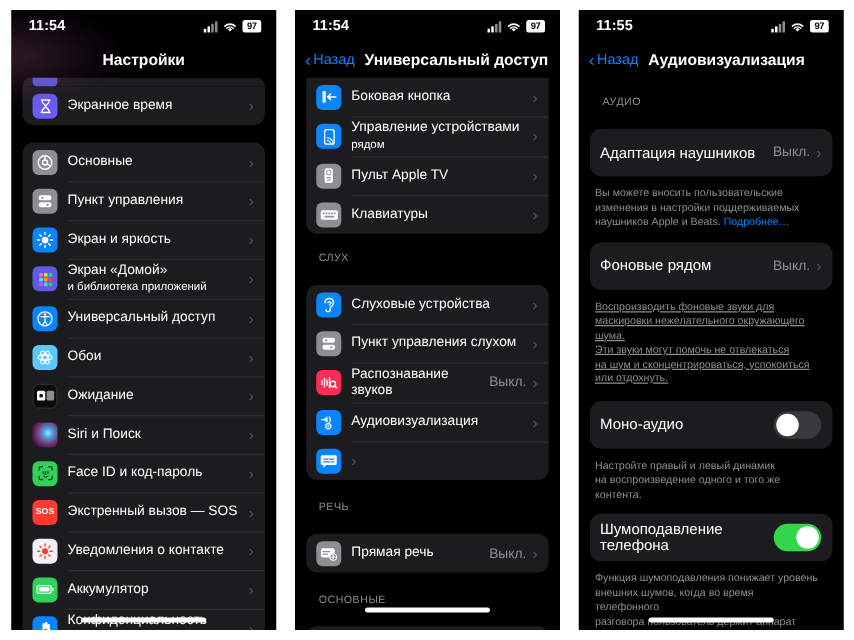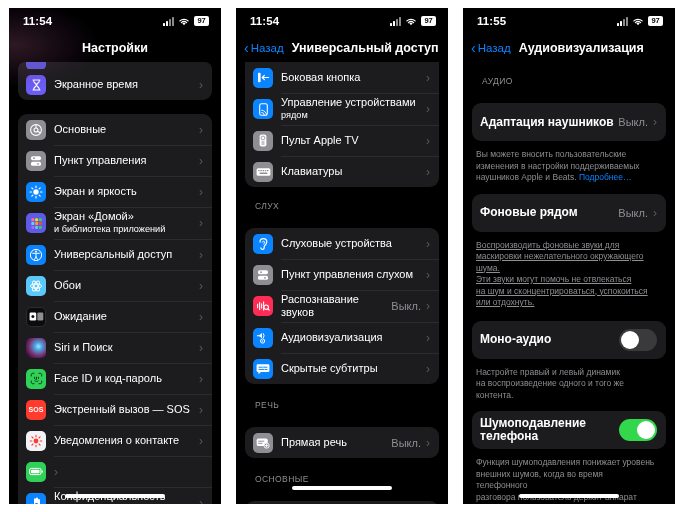--- a/index.html
+++ b/index.html
@@ -138,21 +138,21 @@
   .tog.off { background: #3a3a3c; }
   .tog.on  { background: #32d74b; }
   .tog::after {
     content:""; position: absolute; top: 2px; width: 18px; height: 18px;
     border-radius: 50%; background: #fff;
   }
   .tog.off::after { left: 2px; }
   .tog.on::after  { left: 18px; }
 
   .row.big { min-height: 38px; }
-  .row.big .lbl { font-size: 12px; font-weight: bold; }
+  .row.big .lbl { font-size: 12px; }
 
   
   .cutoff { height: 7px; overflow: hidden; }
 
   
   .homebar {
     position: absolute; bottom: 6px; left: 50%; transform: translateX(-50%);
     width: 100px; height: 4px; border-radius: 2px; background: #fff;
     z-index: 9;
   }
@@ -348,20 +348,21 @@
         </div>
 
         <div class="row">
           <span class="ic" style="background:#30d158;">
             <svg width="15" height="9" viewBox="0 0 15 9">
                 <rect x="0.6" y="1.4" width="11.4" height="6.2" rx="1.6" fill="none" stroke="#fff" stroke-width="1"></rect>
                 <rect x="2" y="2.8" width="8.5" height="3.4" rx="0.8" fill="#fff"></rect>
                 <rect x="12.7" y="3.4" width="1.3" height="2.2" rx="0.6" fill="#fff"></rect>
               </svg>
           </span>
+          <span class="lbl">Аккумулятор</span>
           <span class="chev">›</span>
         </div>
 
         <div class="row">
           <span class="ic" style="background:#0a84ff;">
             <svg width="12" height="13" viewBox="0 0 12 13">
                 <path d="M4 7.4V2.3a1 1 0 1 1 2 0v3.6M6 6V1.6a1 1 0 1 1 2 0V6M8 6.4V3.1a1 1 0 1 1 2 0V8c0 2.6-1.6 4.4-3.8 4.4-1.8 0-2.9-1-3.6-2.4L1.3 8c-.4-.8.6-1.6 1.3-.9L4 8.4" fill="#fff"></path>
               </svg>
           </span>
           <span class="lbl">
@@ -516,21 +517,20 @@
         </div>
         <div class="row">
           <span class="ic" style="background:#0a84ff;">
             <svg width="14" height="12" viewBox="0 0 14 12">
                 <path d="M1.8 1.2h10.4c.7 0 1.2.5 1.2 1.2v5.4c0 .7-.5 1.2-1.2 1.2H5L2.4 11.2V9H1.8c-.7 0-1.2-.5-1.2-1.2V2.4c0-.7.5-1.2 1.2-1.2z" fill="#fff"></path>
                 <g stroke="#0a84ff" stroke-width="1" stroke-linecap="round">
                   <path d="M3 4.2h3.4M7.6 4.2h3.4M3 6.4h4.6M8.8 6.4h2.2"></path>
                 </g>
               </svg>
           </span>
-          <span class="lbl">Скрытые субтитры</span>
           <span class="chev">›</span>
         </div>
       </div>
 
       <div class="sechdr">Речь</div>
       <div class="grp">
         <div class="row">
           <span class="ic" style="background:#8e8e93;">
             <svg width="14" height="12" viewBox="0 0 14 12">
                 <rect x="0.7" y="1.6" width="11" height="7.4" rx="1.6" fill="#fff"></rect>

